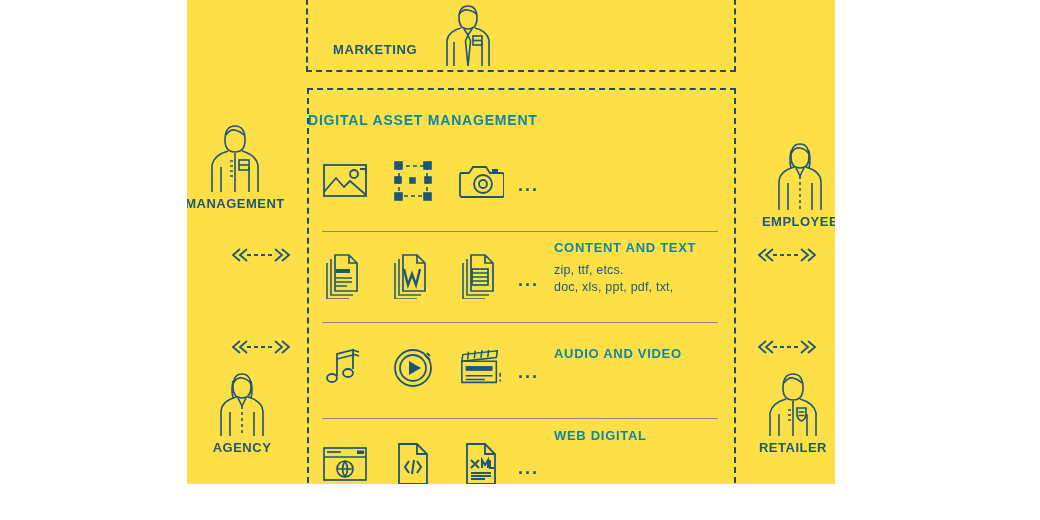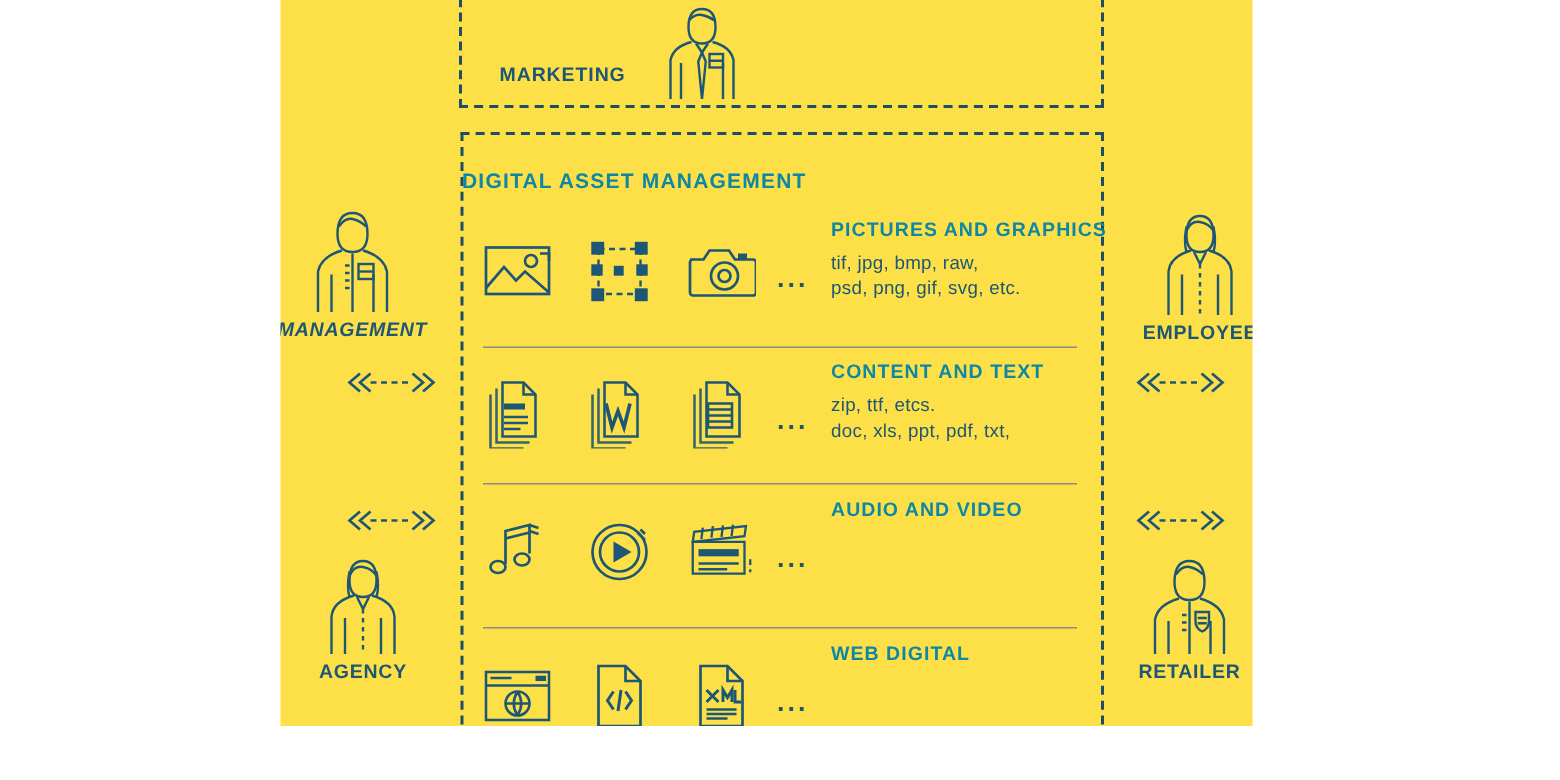--- a/index.html
+++ b/index.html
@@ -48,21 +48,21 @@
                   letter-spacing:.2px;}
 
   .sep{position:absolute;left:135px;width:396px;height:1px;background:#8a8a8a;}
   #sep-0{top:231px;} #sep-1{top:322px;} #sep-2{top:418px;}
 
   
   .persona{position:absolute;width:110px;}
   .persona .fig{display:flex;justify-content:center;}
   .persona .persona-label{position:static;display:block;width:110px;margin-top:4px;}
 
-  #persona-management{left:-7px;top:136px;font-style:italic;}
+  #persona-management{left:-7px;top:120px;}
   #persona-agency{left:0px;top:368px;}
   #persona-employee{left:558px;top:138px;}
   #persona-retailer{left:551px;top:368px;}
 
   .arrow{position:absolute;width:64px;height:18px;}
   #arrow-left-top{left:42px;top:246px;}
   #arrow-left-bottom{left:42px;top:338px;}
   #arrow-right-top{left:568px;top:246px;}
   #arrow-right-bottom{left:568px;top:338px;}
 
@@ -119,27 +119,20 @@
         <span class="ico">
           <svg width="46" height="38" viewBox="0 0 46 38" fill="none" stroke="#1d5775" stroke-width="1.8">
             <path d="M2 11 h9 l4 -6 h13 l4 6 h12 a2 2 0 0 1 2 2 v20 a2 2 0 0 1 -2 2 h-40 a2 2 0 0 1 -2 -2 v-20 a2 2 0 0 1 2 -2z"></path>
             <circle cx="25" cy="22" r="9"></circle>
             <circle cx="25" cy="22" r="4"></circle>
             <rect x="34" y="7" width="6" height="4" fill="#1d5775" stroke="none"></rect>
           </svg>
         </span>
       </div>
       <div class="ellipsis">...</div>
-      <div class="txt">
-        <div class="head">PICTURES AND GRAPHICS</div>
-        <div class="exts">
-          <div>tif, jpg, bmp, raw,</div>
-          <div>psd, png, gif, svg, etc.</div>
-        </div>
-      </div>
     </div>
     <div class="sep" id="sep-0"></div>
 
     <div class="row" id="row-1">
       <div class="icons">
         <span class="ico">
           <svg width="44" height="46" viewBox="0 0 44 46" fill="none" stroke="#1d5775" stroke-width="1.7">
             <path d="M12 2 h14 l8 8 v28 h-22 z"></path>
             <path d="M26 2 v8 h8"></path>
             <path d="M8 6 v36 h22" opacity=".9"></path>
@@ -204,21 +197,21 @@
             <path d="M4 14 h36 v22 h-36 z"></path>
             <path d="M4 14 l1 -7 l36 -4 l-1 7 z"></path>
             <path d="M11 4 l-1 8 M18 3 l-1 8 M25 2.5 l-1 8 M32 2 l-1 8"></path>
             <rect x="8" y="19" width="28" height="5" fill="#1d5775" stroke="none"></rect>
             <path d="M8 29 h28 M8 33 h20"></path>
             <path d="M44 26 v4 M44 33 v2"></path>
           </svg>
         </span>
       </div>
       <div class="ellipsis">...</div>
-      <div class="txt" style="width:230px;">
+      <div class="txt" style="width:230px;margin-top:14px;">
         <div class="head">AUDIO AND VIDEO</div>
         <div class="exts">
         </div>
       </div>
     </div>
     <div class="sep" id="sep-2"></div>
 
     <div class="row" id="row-3">
       <div class="icons">
         <span class="ico">

